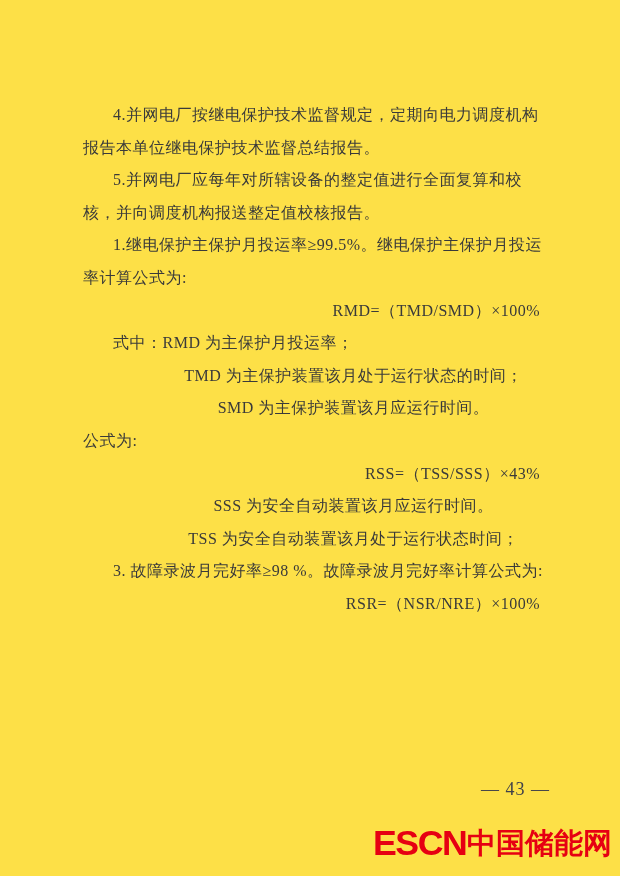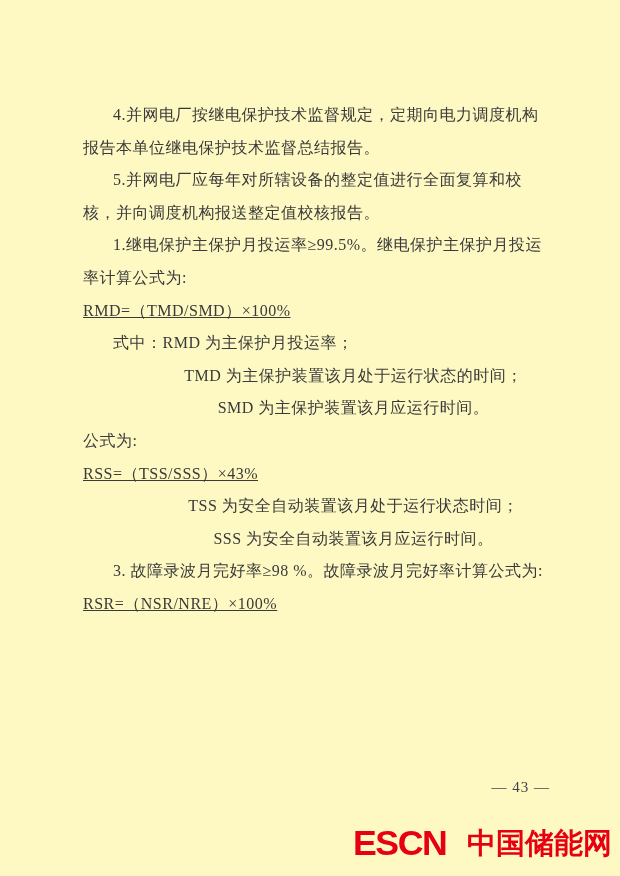--- a/index.html
+++ b/index.html
@@ -4,51 +4,50 @@
 <style>
   html, body {
     margin: 0;
     padding: 0;
     background: #ffffff;
   }
   .page {
     position: relative;
     width: 620px;
     height: 876px;
-    background: #fef9c3;
+    background: #fde047;
     overflow: hidden;
     font-family: "Liberation Serif", "DejaVu Serif", serif;
     color: #3a3a3a;
   }
   .text-block {
     position: absolute;
     left: 83px;
     top: 99px;
     width: 457px;
     font-size: 16px;
     letter-spacing: 0.5px;
   }
   .ln {
     height: 32.6px;
     line-height: 32.6px;
     white-space: nowrap;
   }
   .ln.indent { padding-left: 30px; }
   .ln.sub    { padding-left: 84px; text-align: center; }
   .ln.formula {
-    text-align: left;
+    text-align: right;
     padding-left: 0;
     letter-spacing: 0.5px;
-    text-decoration: underline;
   }
   .page-number {
     position: absolute;
     top: 779px;
     right: 70px;
-    font-size: 15px;
+    font-size: 18px;
     letter-spacing: 1px;
     color: #40414a;
   }
   .logo {
     position: absolute;
     top: 824px;
     right: 8px;
     display: flex;
     align-items: flex-end;
     color: #e60012;
@@ -62,43 +61,42 @@
     letter-spacing: -1.5px;
     transform: scaleX(1.02);
   }
   .logo .cjk {
     font-family: "Liberation Sans", "DejaVu Sans", sans-serif;
     font-weight: 900;
     font-size: 29px;
     line-height: 37px;
     letter-spacing: 0px;
     margin-left: 2px;
-    padding-left: 20px;
   }
 </style>
 </head>
 <body>
 
 <div class="page">
 
   <div class="text-block">
     <div class="ln indent">4.并网电厂按继电保护技术监督规定，定期向电力调度机构</div>
     <div class="ln flush">报告本单位继电保护技术监督总结报告。</div>
     <div class="ln indent">5.并网电厂应每年对所辖设备的整定值进行全面复算和校</div>
     <div class="ln flush">核，并向调度机构报送整定值校核报告。</div>
     <div class="ln indent">1.继电保护主保护月投运率≥99.5%。继电保护主保护月投运</div>
     <div class="ln flush">率计算公式为:</div>
     <div class="ln formula">RMD=（TMD/SMD）×100%</div>
     <div class="ln indent">式中：RMD 为主保护月投运率；</div>
     <div class="ln sub">TMD 为主保护装置该月处于运行状态的时间；</div>
     <div class="ln sub">SMD 为主保护装置该月应运行时间。</div>
     <div class="ln flush">公式为:</div>
     <div class="ln formula">RSS=（TSS/SSS）×43%</div>
+    <div class="ln sub">SSS 为安全自动装置该月应运行时间。</div>
     <div class="ln sub">TSS 为安全自动装置该月处于运行状态时间；</div>
-    <div class="ln sub">SSS 为安全自动装置该月应运行时间。</div>
     <div class="ln indent">3. 故障录波月完好率≥98 %。故障录波月完好率计算公式为:</div>
     <div class="ln formula">RSR=（NSR/NRE）×100%</div>
   </div>
 
   <div class="page-number">— 43 —</div>
 
   <div class="logo">
     <span class="latin">ESCN</span>
     <span class="cjk">中国储能网</span>
   </div>

